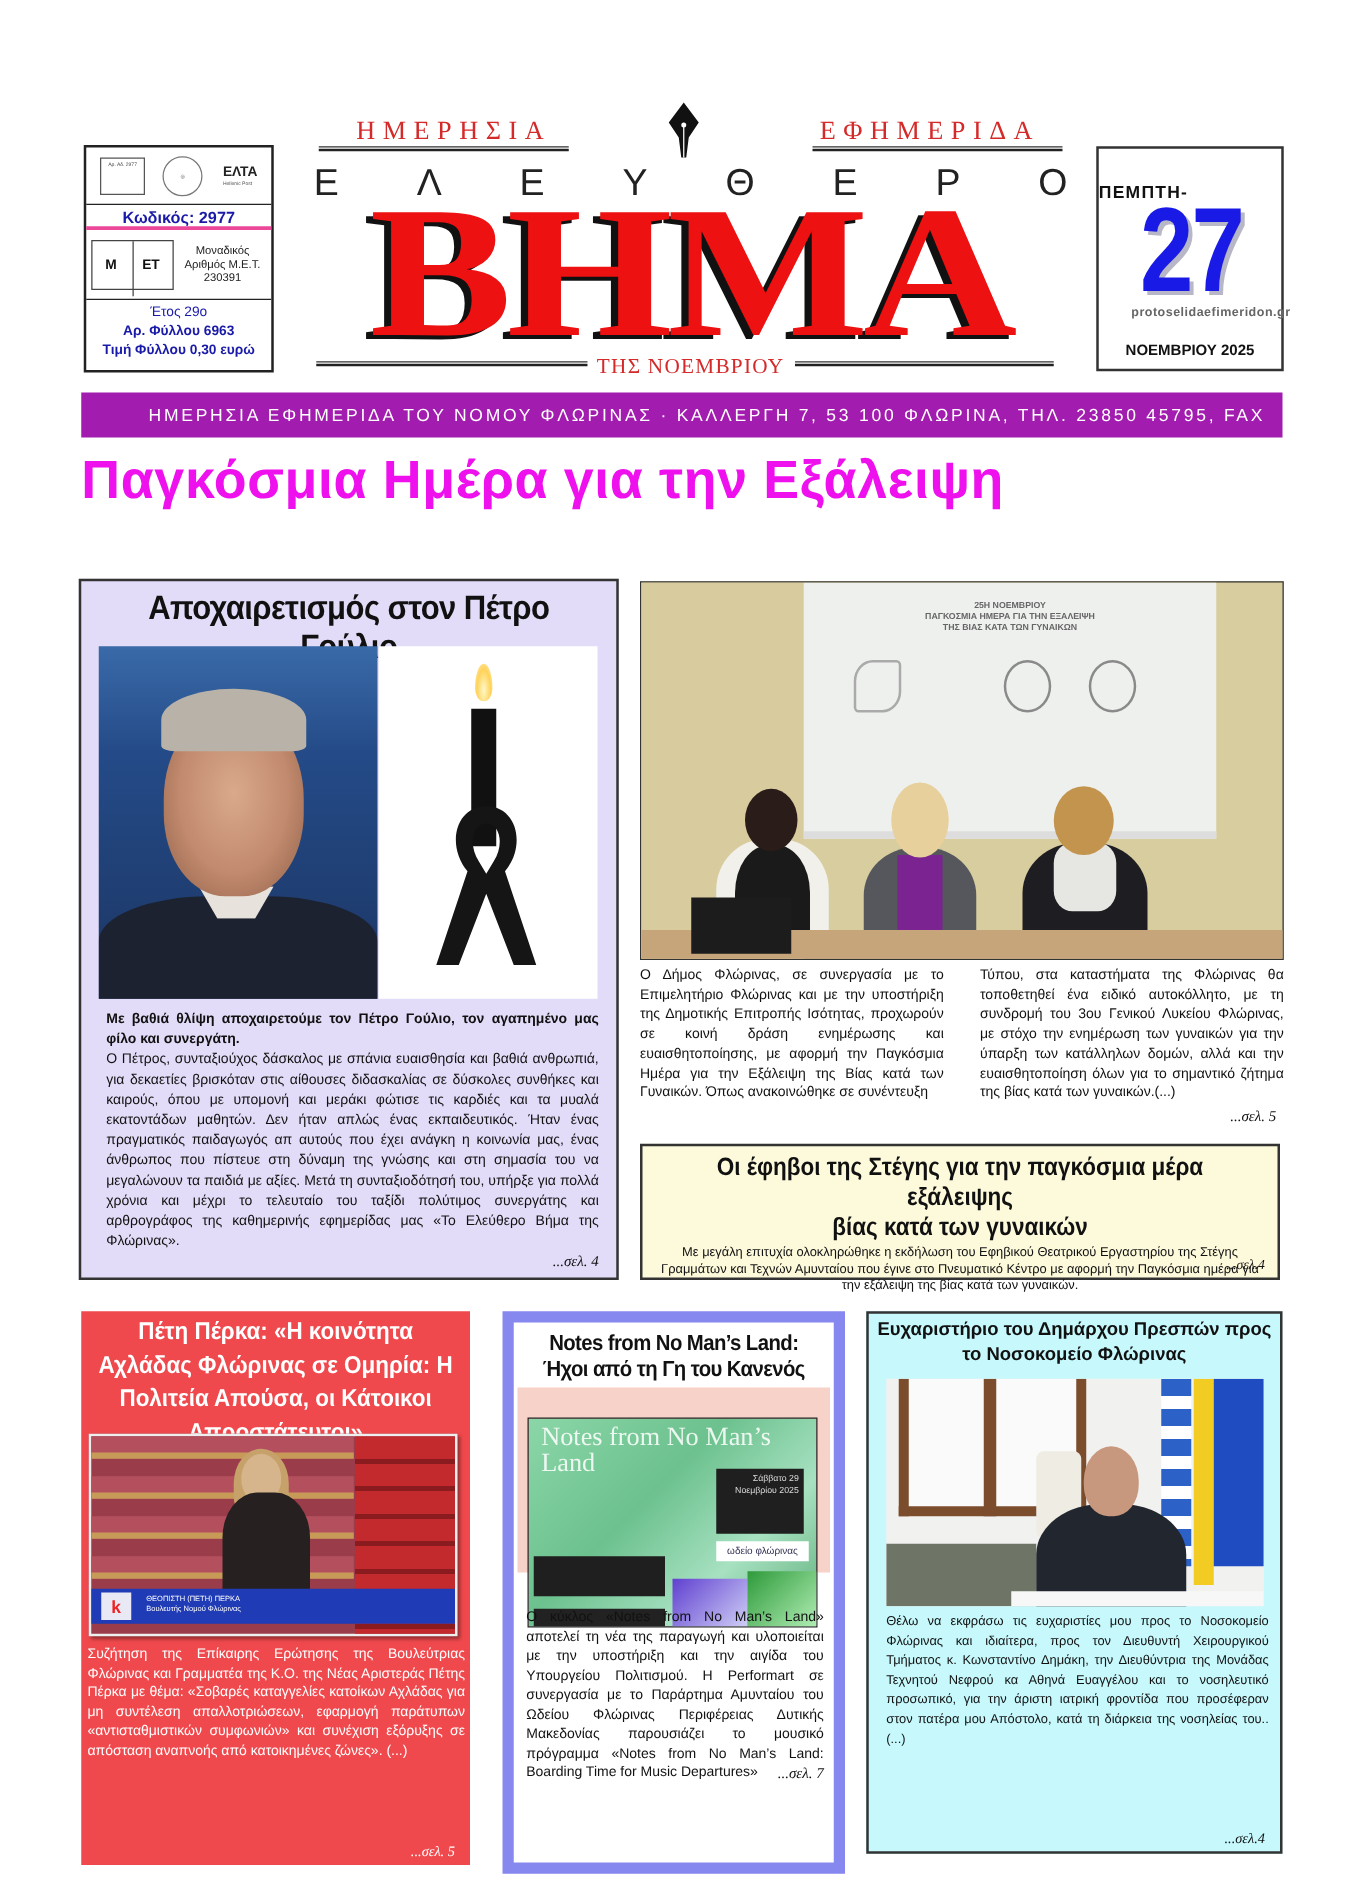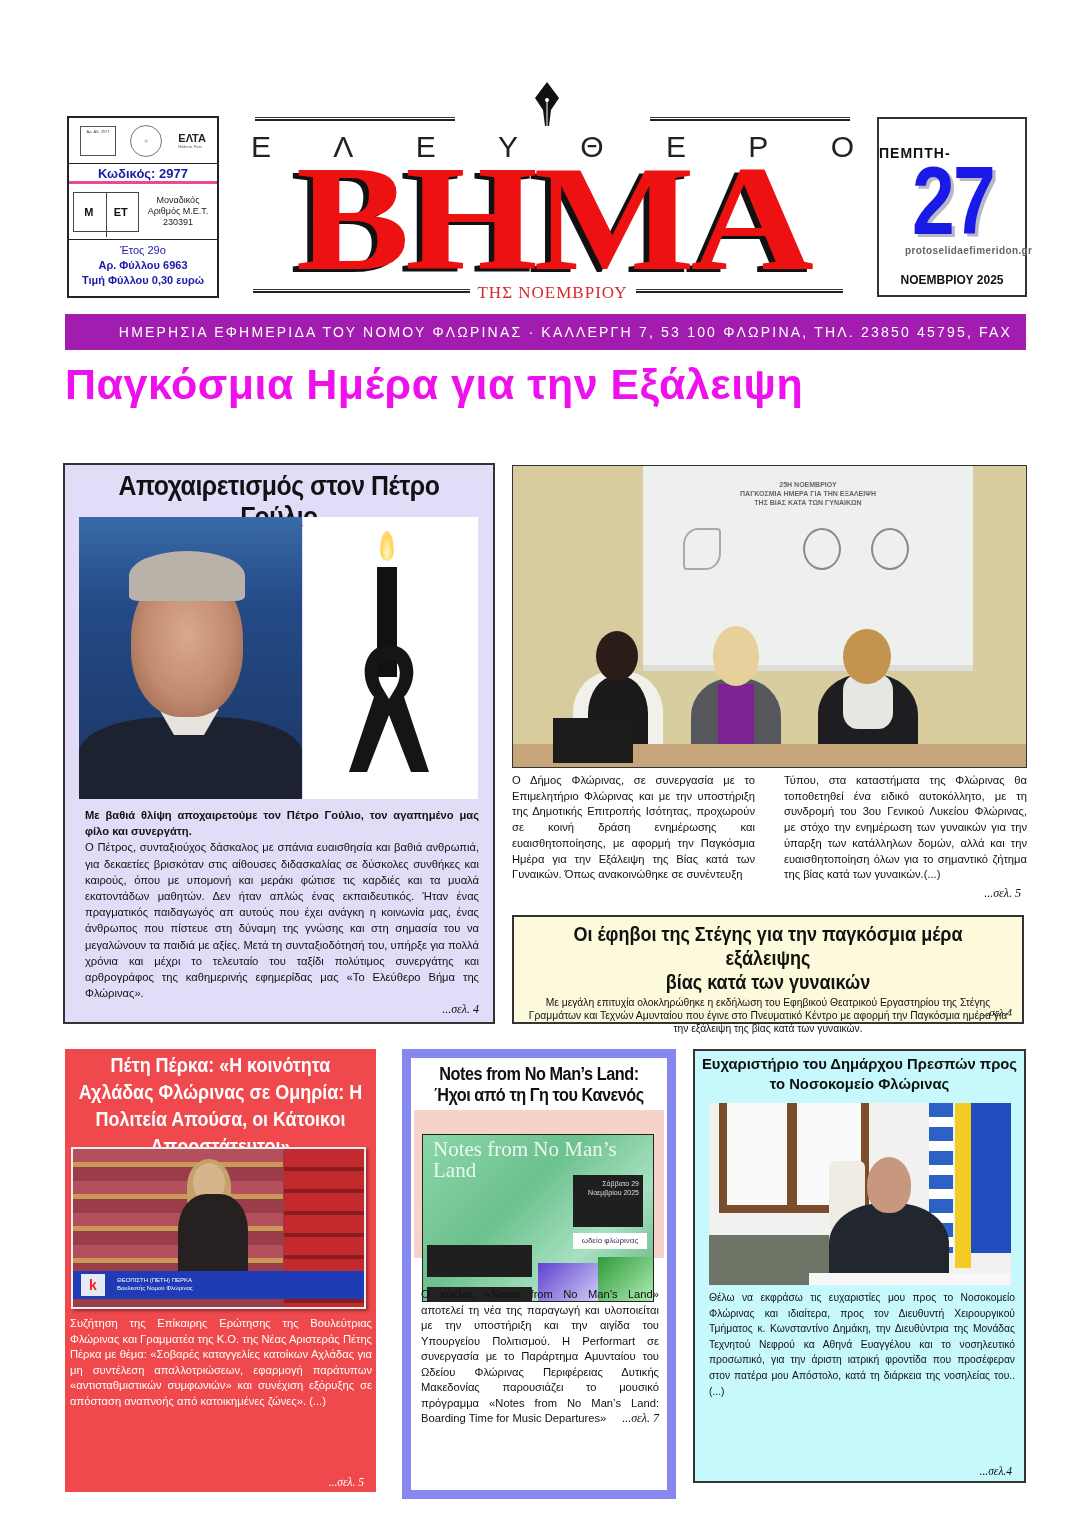--- a/index.html
+++ b/index.html
@@ -157,20 +157,24 @@
     </div>
   </div>
   <div class="issue">
     <div class="small">Έτος 29ο</div>
     <div>Αρ. Φύλλου 6963</div>
     <div>Τιμή Φύλλου 0,30 ευρώ</div>
   </div>
 </div>
 
 <div id="mast" class="abs">
+  <div class="mast-top">
+    <span class="lbl l">ΗΜΕΡΗΣΙΑ</span>
+    <span class="lbl r">ΕΦΗΜΕΡΙΔΑ</span>
+  </div>
   <div class="mast-rule" style="left:10px;top:37px;width:200px;"></div>
   <div class="mast-rule" style="right:10px;top:37px;width:200px;"></div>
   <svg class="pen" viewBox="0 0 28 50">
     <path d="M14 2 L26 18 L18 30 L16 46 L12 46 L10 30 L2 18 Z" fill="#111"></path>
     <line x1="14" y1="20" x2="14" y2="46" stroke="#fff" stroke-width="1"></line>
     <circle cx="14" cy="20" r="2" fill="#fff"></circle>
   </svg>
   <div class="mast-eleft">
     <span>Ε</span>
     <span>Λ</span>

